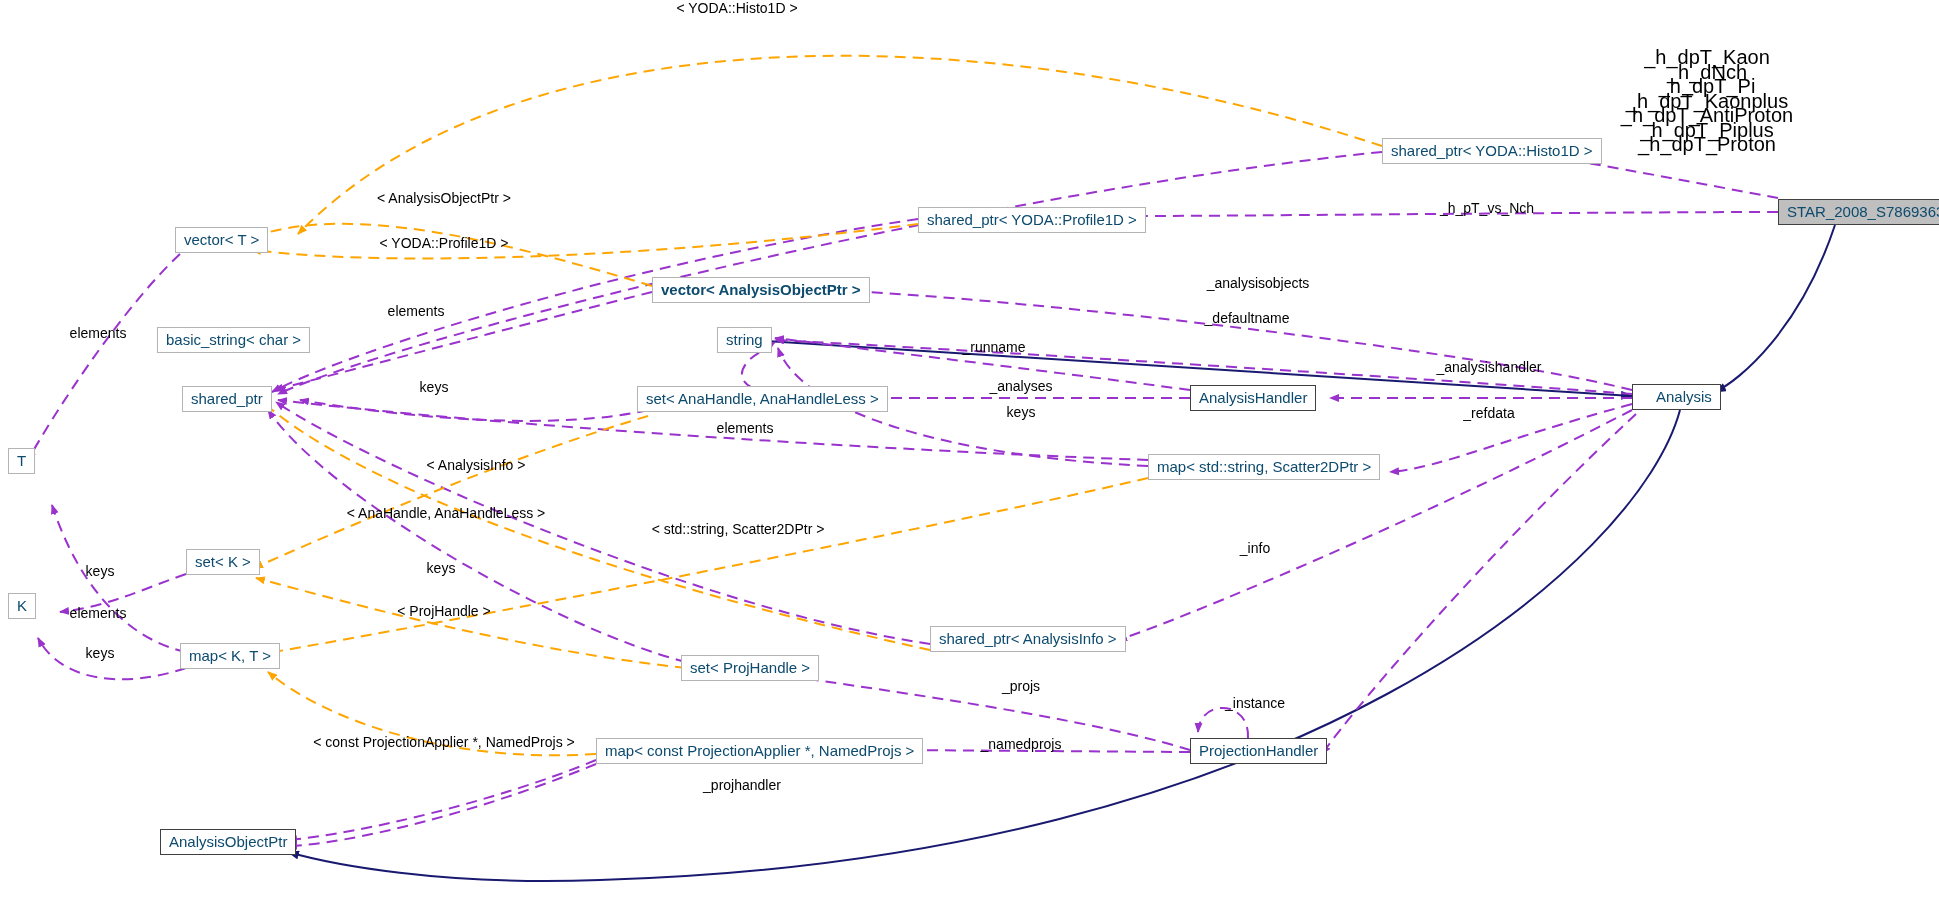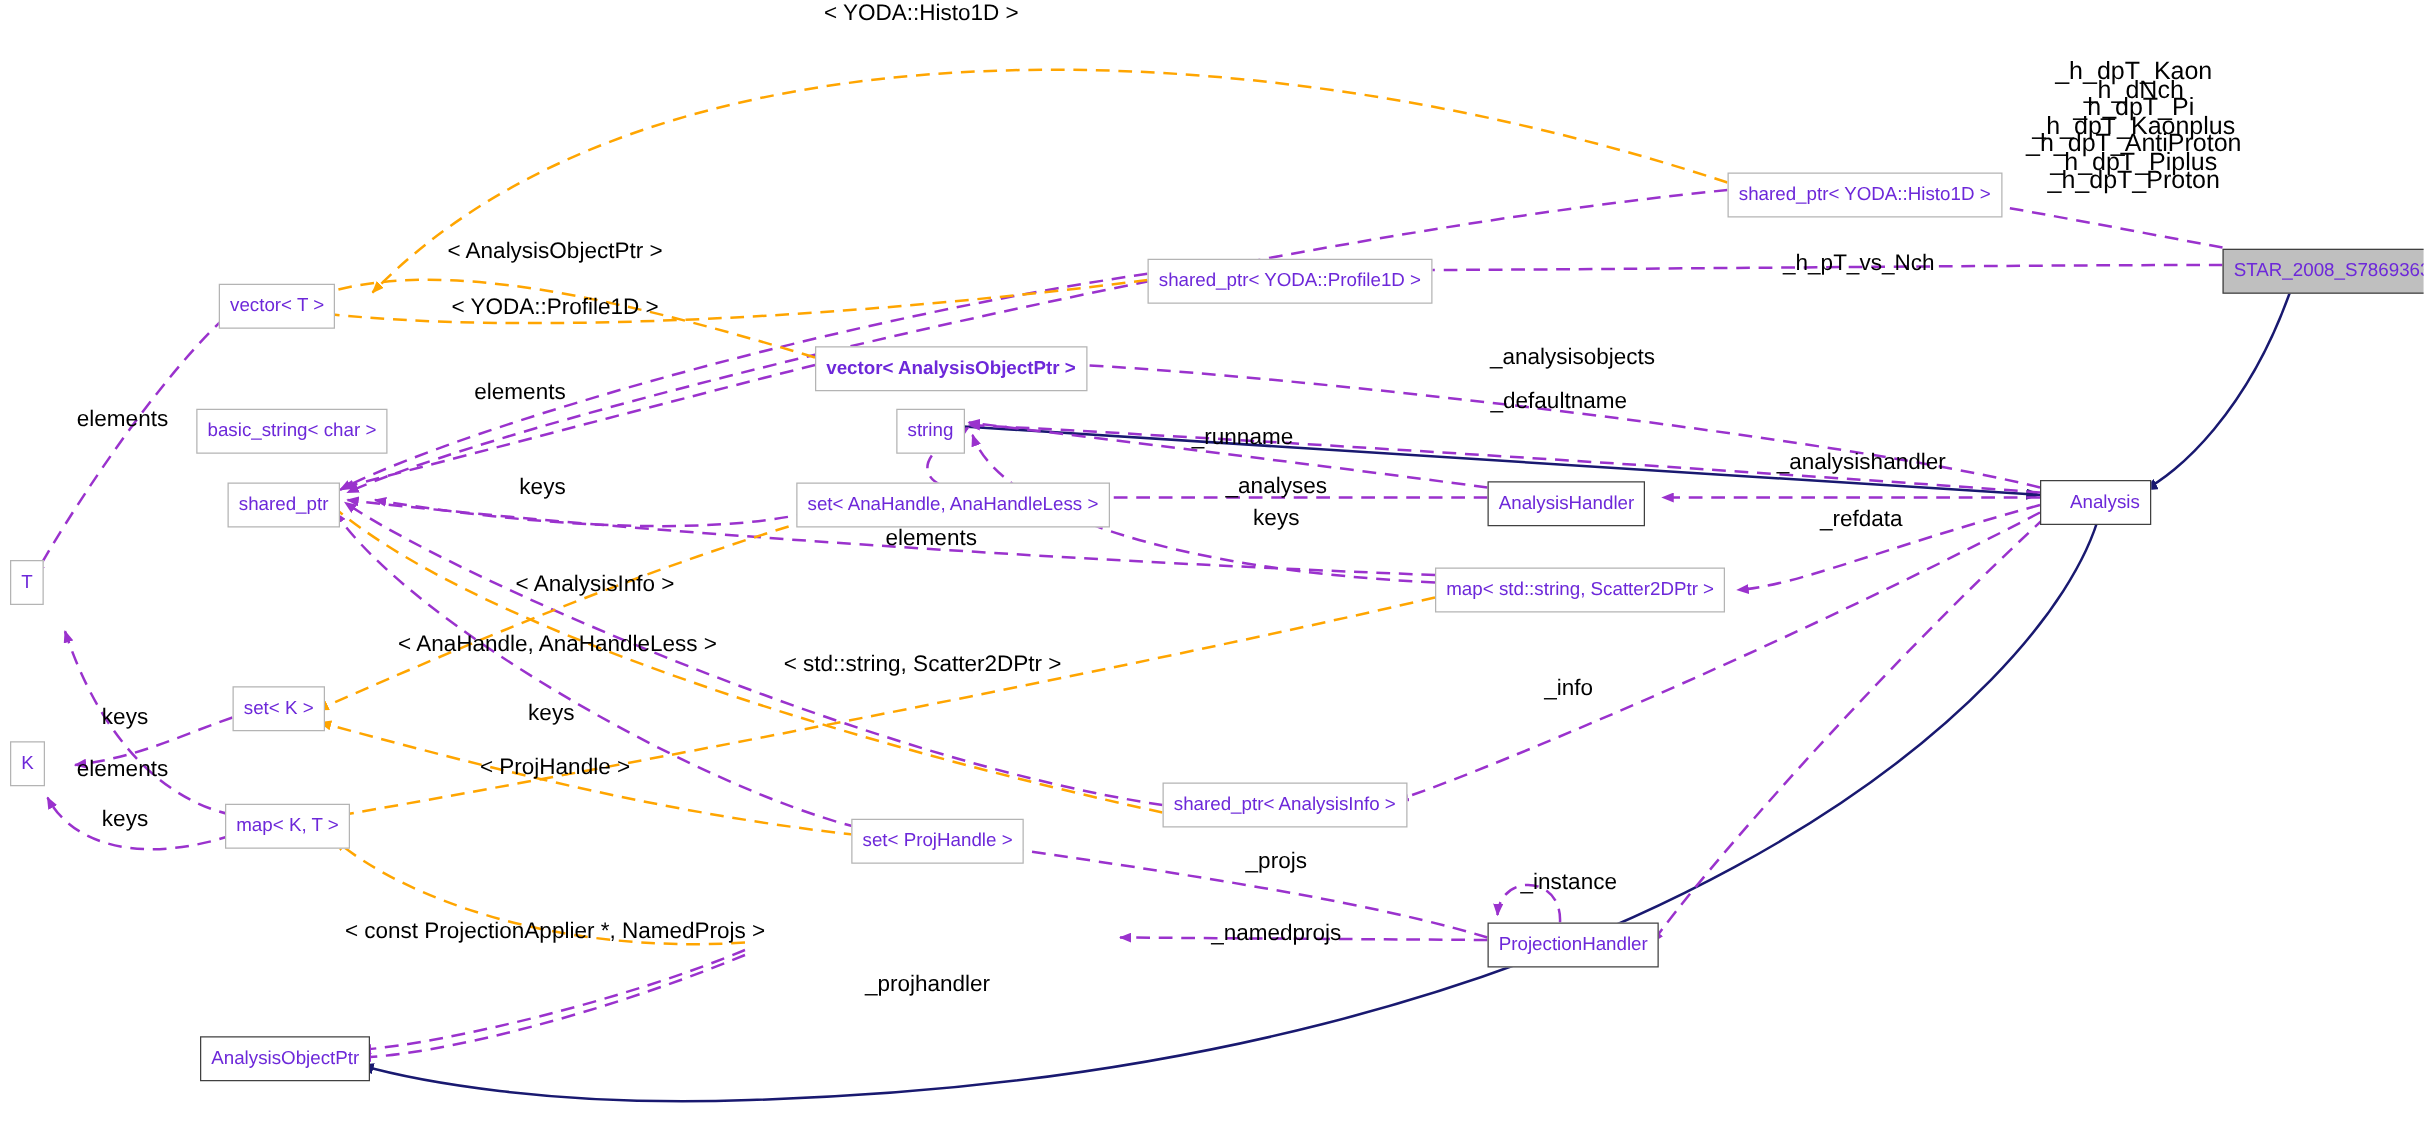--- a/index.html
+++ b/index.html
@@ -24,38 +24,38 @@
     pointer-events: none;
   }
   .node {
     position: absolute;
     box-sizing: border-box;
     display: flex;
     align-items: center;
     justify-content: center;
     white-space: nowrap;
     font-size: 15px;
-    color: #6d28d9;
+    color: #0c4a6e;
     background: #ffffff;
     border: 1px solid #b4b4b4;
     padding: 0 8px;
-    height: 36px;
+    height: 26px;
     line-height: 26px;
     z-index: 5;
   }
   .node.solidbox {
     border: 1px solid #404040;
   }
   .node.highlight {
     background: #bfbfbf;
     border: 1px solid #404040;
   }
   .edge-label {
     position: absolute;
-    font-size: 18px;
+    font-size: 14px;
     color: #000000;
     white-space: nowrap;
     background: transparent;
     z-index: 6;
   }
   .edge-label.center {
     transform: translateX(-50%);
   }
   .multi-label {
     position: absolute;
@@ -205,20 +205,21 @@
   <div class="node" style="left:8px; top:448px;">T</div>
 
   <div class="node" style="left:8px; top:593px;">K</div>
 
   <div class="node" style="left:186px; top:549px;">set&lt; K &gt;</div>
 
   <div class="node" style="left:180px; top:643px;">map&lt; K, T &gt;</div>
 
   <div class="node" style="left:681px; top:655px;">set&lt; ProjHandle &gt;</div>
 
+  <div class="node" style="left:596px; top:738px;">map&lt; const ProjectionApplier *, NamedProjs &gt;</div>
 
   <div class="multi-label" style="left:1707px; top:50px;">
       <div>_h_dpT_Kaon</div>
       <div>_h_dNch</div>
       <div>_h_dpT_Pi</div>
       <div>_h_dpT_Kaonplus</div>
       <div>_h_dpT_AntiProton</div>
       <div>_h_dpT_Piplus</div>
       <div>_h_dpT_Proton</div>
     </div>

